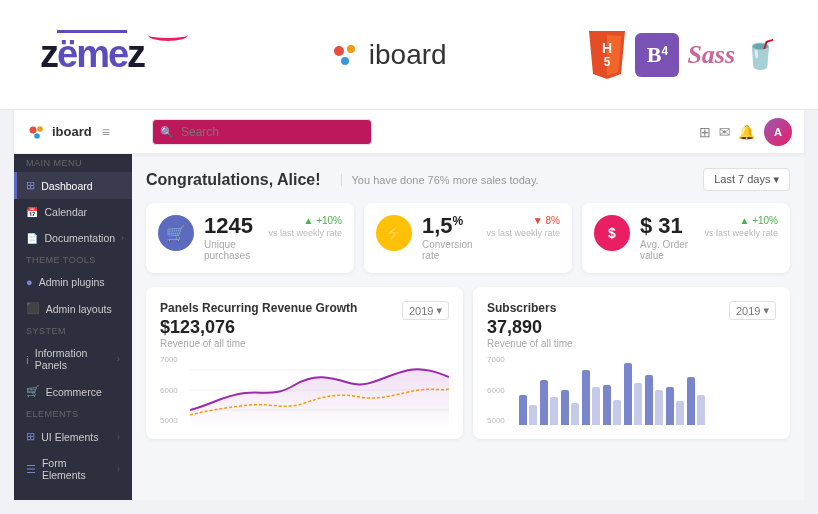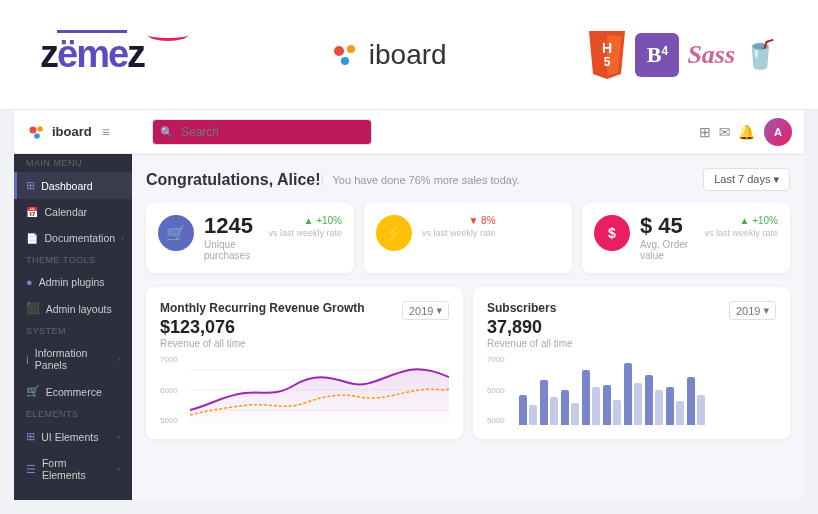--- a/index.html
+++ b/index.html
@@ -155,21 +155,21 @@
     
     .welcome-bar {
       display: flex;
       align-items: center;
       justify-content: space-between;
       margin-bottom: 12px;
     }
     .welcome-text {
       display: flex;
       align-items: center;
-      gap: 1px;
+      gap: 20px;
       text-align: right;
     }
     .welcome-text h2 {
       font-size: 16px;
       color: #333;
       font-weight: 700;
     }
     .welcome-sub {
       font-size: 11px;
       color: #999;
@@ -458,46 +458,50 @@
         <div class="stat-label">Unique purchases</div>
       </div>
       <div class="stat-change up">
         <div>▲ +10%</div>
         <div class="stat-change-sub">vs last weekly rate</div>
       </div>
     </div>
 
     <div class="stat-card">
       <div class="stat-icon yellow">⚡</div>
+      <div class="stat-info">
+        <div class="stat-value">1,5<sup style="font-size:12px;">%</sup></div>
+        <div class="stat-label">Conversion rate</div>
+      </div>
       <div class="stat-change down">
         <div>▼ 8%</div>
         <div class="stat-change-sub">vs last weekly rate</div>
       </div>
     </div>
 
     <div class="stat-card">
       <div class="stat-icon pink" style="font-size:14px;font-weight:700;">$</div>
       <div class="stat-info">
-        <div class="stat-value">$ 45</div>
+        <div class="stat-value">$ 31</div>
         <div class="stat-label">Avg. Order value</div>
       </div>
       <div class="stat-change up">
         <div>▲ +10%</div>
         <div class="stat-change-sub">vs last weekly rate</div>
       </div>
     </div>
 
   </div>
 
   <div class="charts-row">
 
     <div class="chart-card">
       <div class="chart-header">
         <div>
-          <div class="chart-title">Monthly Recurring Revenue Growth</div>
+          <div class="chart-title">Panels Recurring Revenue Growth</div>
           <div class="chart-value">$123,076</div>
           <div class="chart-sub">Revenue of all time</div>
         </div>
         <div class="chart-year">
           <span>2019</span>
           <span>▾</span>
         </div>
       </div>
       <div class="chart-area" style="position:relative;">
         <div class="chart-y-labels">

